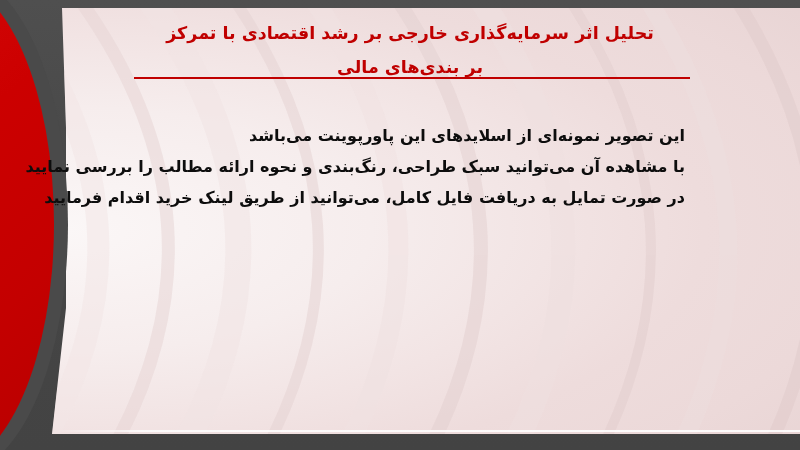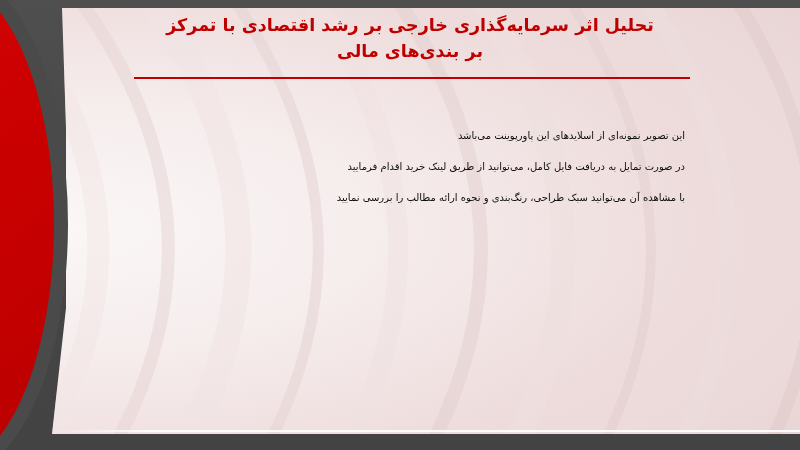--- a/index.html
+++ b/index.html
@@ -99,20 +99,21 @@
     text-align: center;
     direction: rtl;
   }
   .title-line {
     color: #c00000;
     font-size: 17.5px;
     font-weight: 700;
     line-height: 26px;
     letter-spacing: 0px;
     white-space: nowrap;
+    margin-top: 8px;
   }
 
   .title-rule {
     position: absolute;
     left: 134px;
     top: 77px;
     width: 556px;
     height: 2px;
     background: #c00000;
   }
@@ -121,22 +122,22 @@
   .body-block {
     position: absolute;
     right: 115px;
     top: 120px;
     width: 572px;
     text-align: right;
     direction: rtl;
   }
   .body-line {
     color: #0d0d0d;
-    font-size: 10px;
-    font-weight: 400;
+    font-size: 16px;
+    font-weight: 700;
     line-height: 31px;
     white-space: nowrap;
   }
 </style>
 </head>
 <body>
 
 <div class="slide">
 
   <div class="frame-bg"></div>
@@ -173,17 +174,17 @@
 
   <div class="title-block">
     <div class="title-line">تحلیل اثر سرمایه‌گذاری خارجی بر رشد اقتصادی با تمرکز</div>
     <div class="title-line">بر بندی‌های مالی</div>
   </div>
 
   <div class="title-rule"></div>
 
   <div class="body-block">
     <div class="body-line">این تصویر نمونه‌ای از اسلایدهای این پاورپوینت می‌باشد</div>
+    <div class="body-line">با مشاهده آن می‌توانید سبک طراحی، رنگ‌بندی و نحوه ارائه مطالب را بررسی نمایید</div>
     <div class="body-line">در صورت تمایل به دریافت فایل کامل، می‌توانید از طریق لینک خرید اقدام فرمایید</div>
-    <div class="body-line">با مشاهده آن می‌توانید سبک طراحی، رنگ‌بندی و نحوه ارائه مطالب را بررسی نمایید</div>
   </div>
 
 </div>
 
 </body></html>

